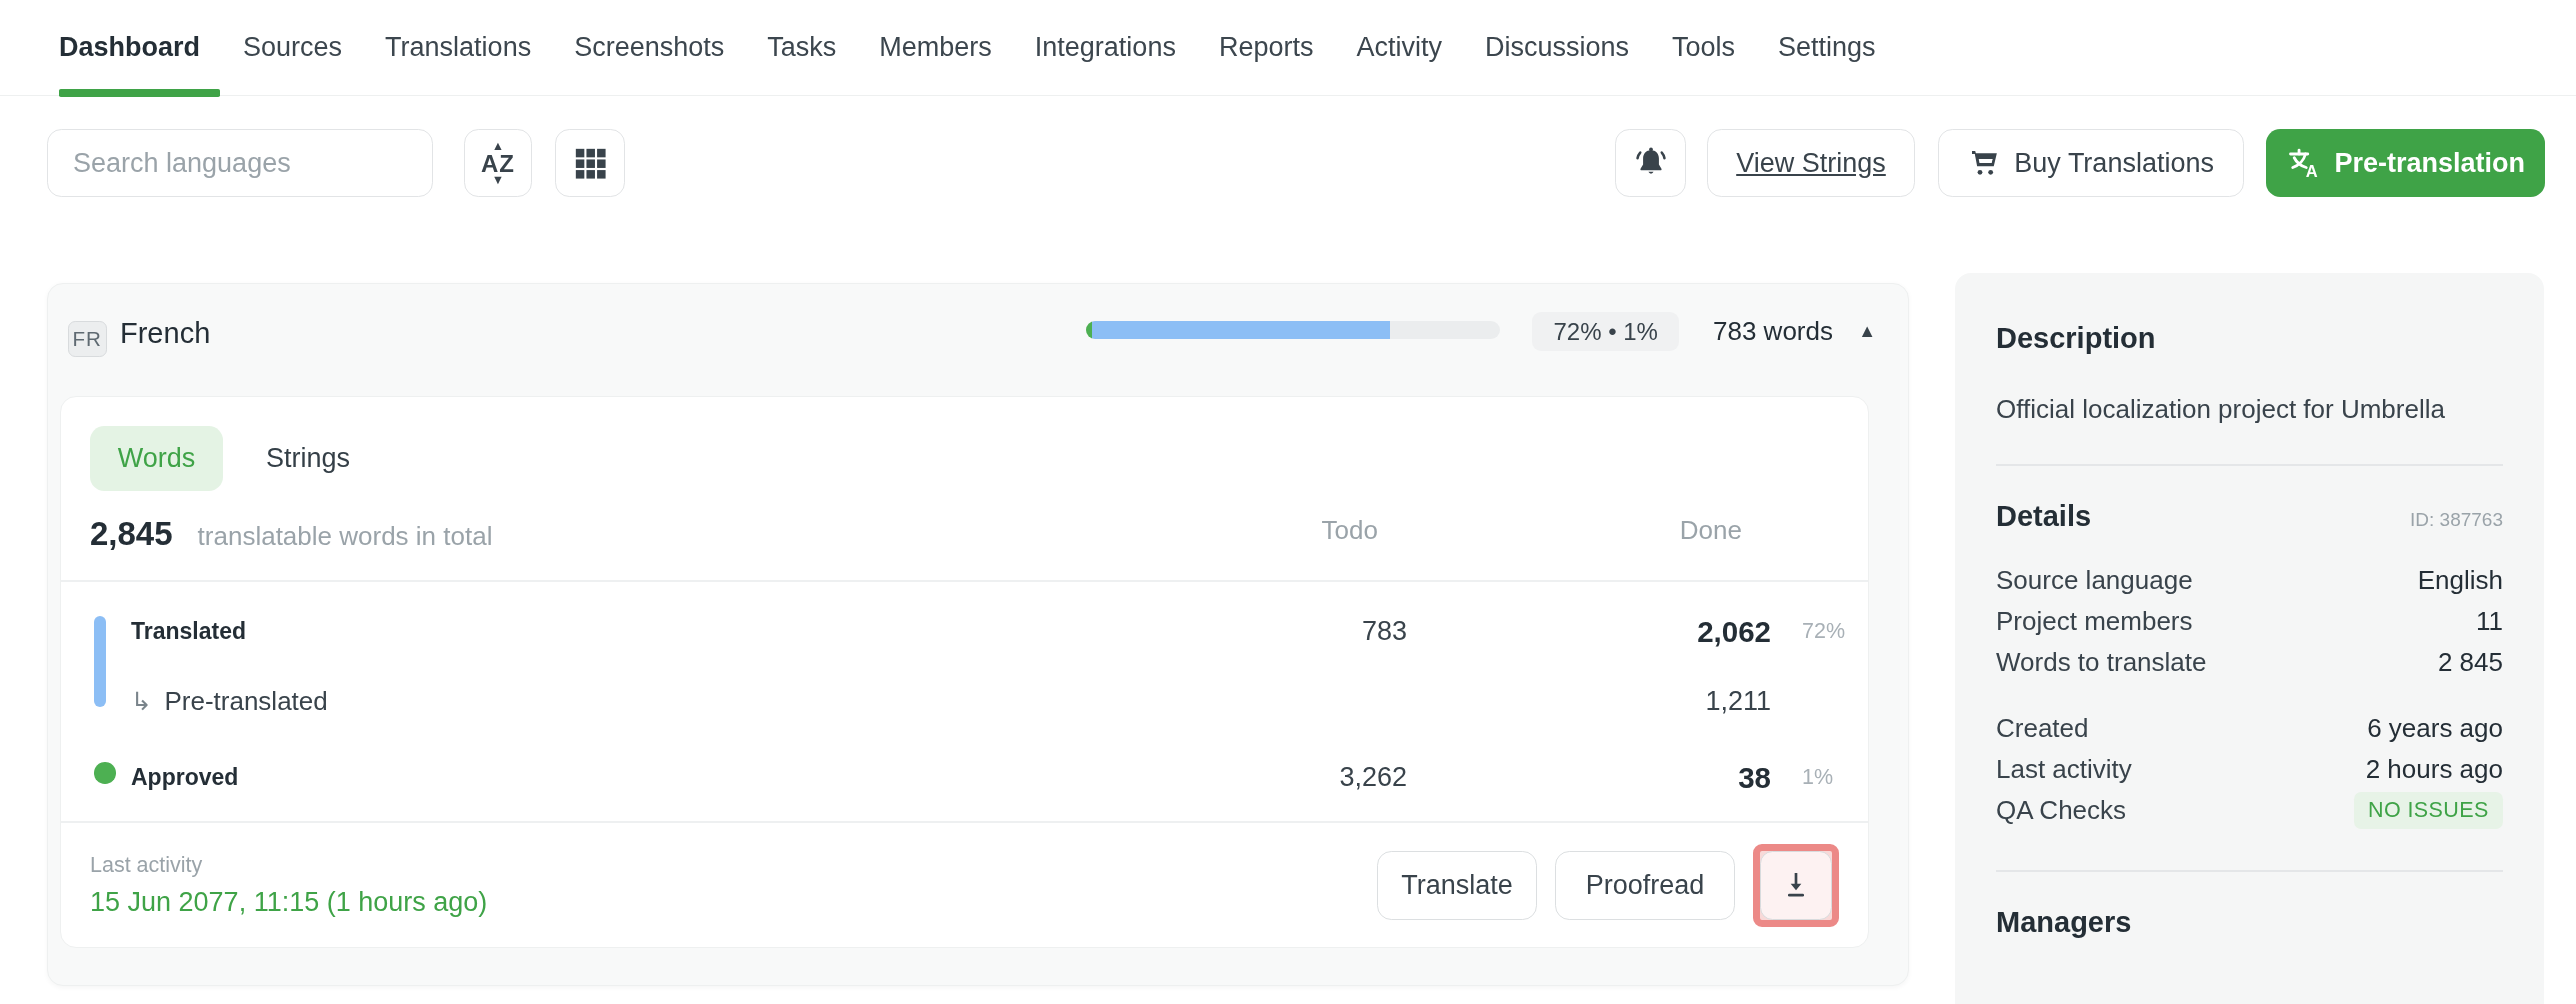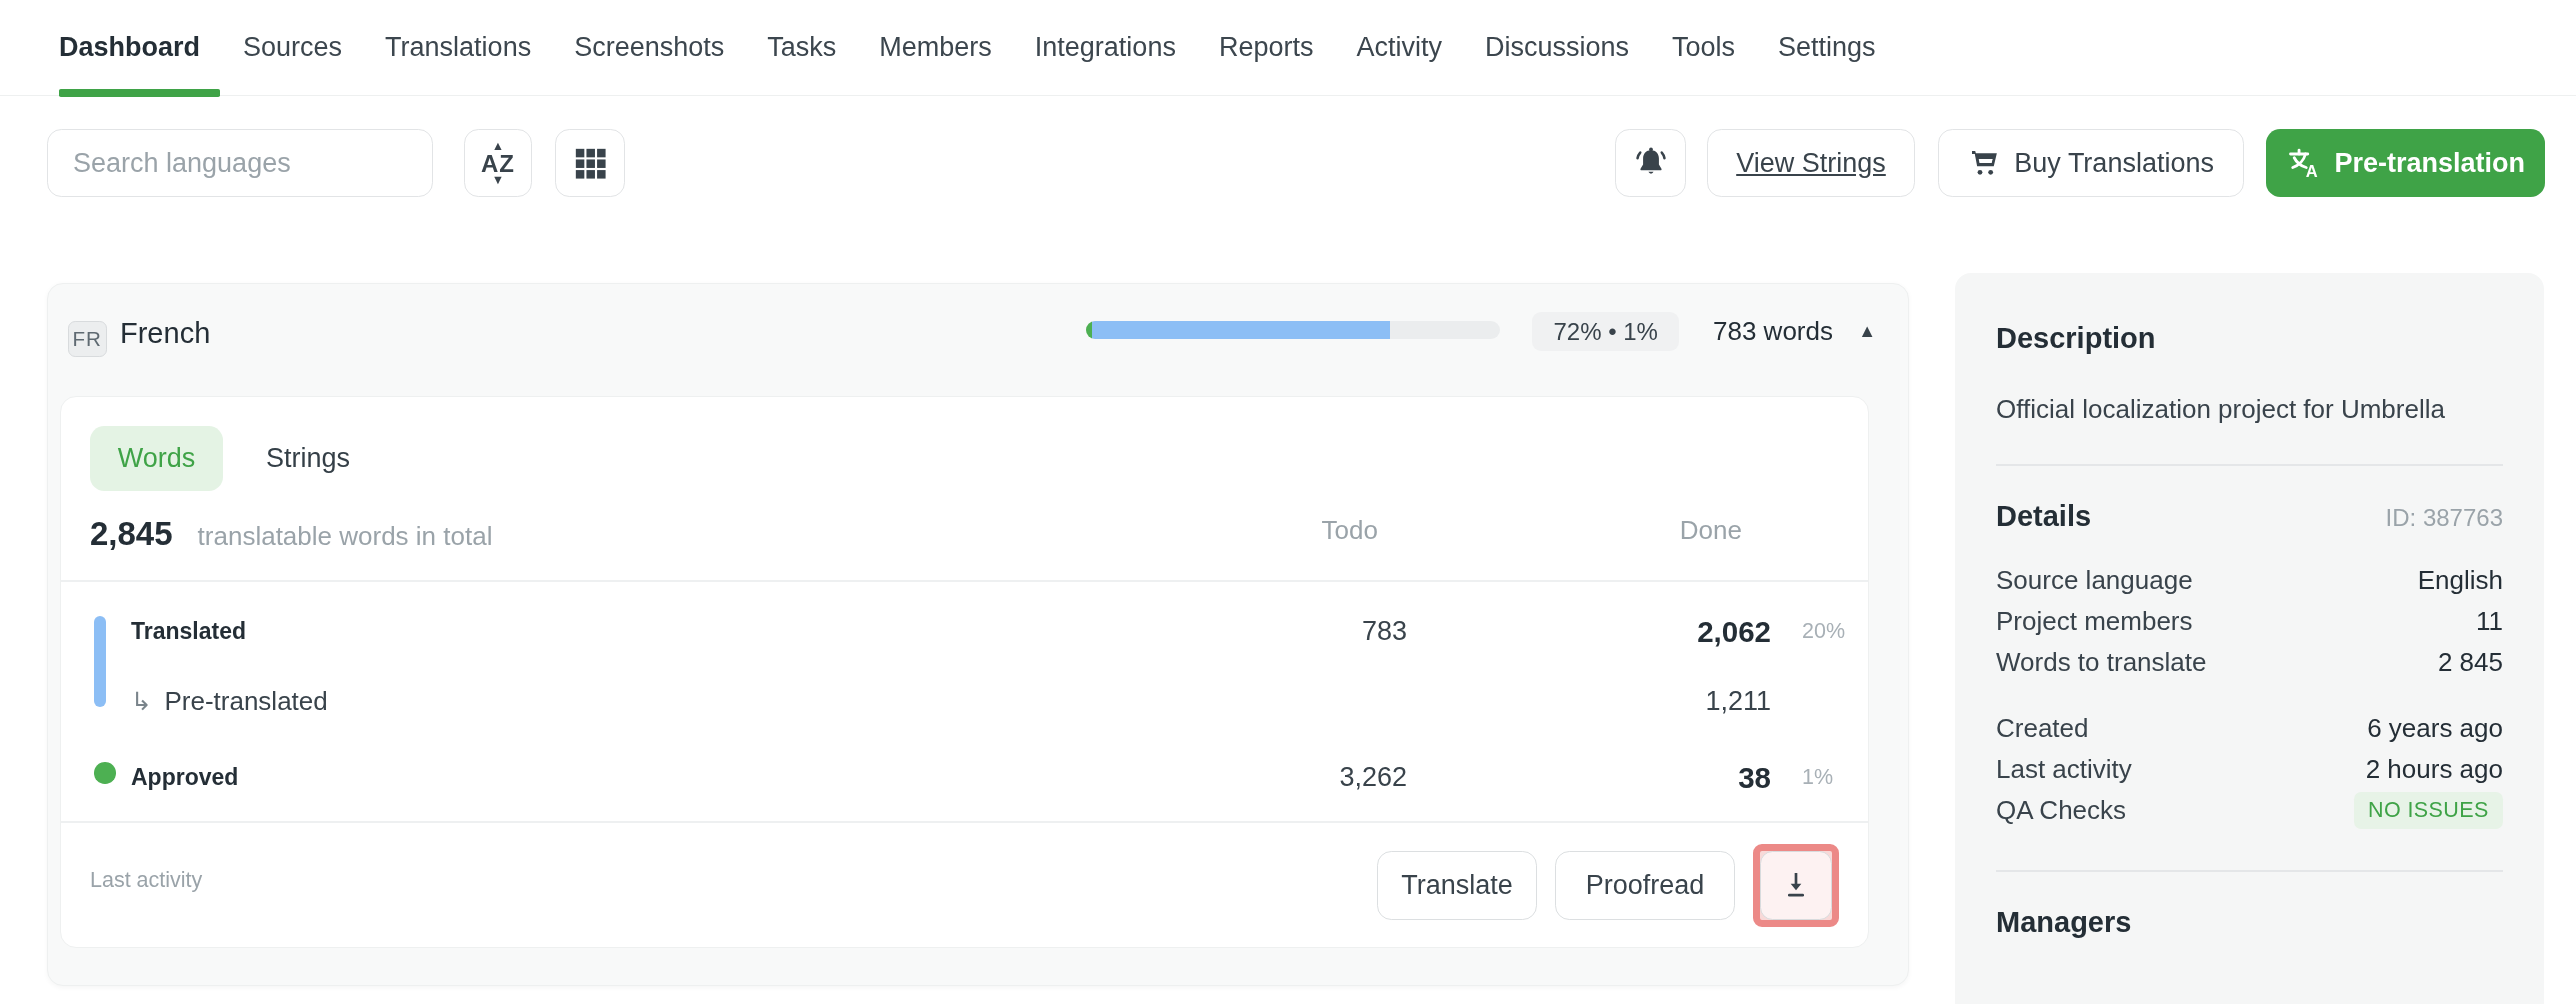--- a/index.html
+++ b/index.html
@@ -99,21 +99,21 @@
     border-radius:9px;}
   .btn-download{width:72px;height:69px;border:1.8px solid #d8dbdd;border-radius:12.5px;background:#fdf2f2;
     display:flex;align-items:center;justify-content:center;cursor:pointer;}
   
   .sidebar{position:absolute;left:1955px;top:273px;width:589px;height:732px;background:var(--sidebar_bg);
     border-radius:16px 16px 0 0;padding:49px 41px;}
   .sb-title{font-size:29px;font-weight:bold;color:var(--text_dark);}
   .sb-desc-text{margin-top:39px;font-size:26px;color:var(--text);}
   .sb-divider{height:1.8px;background:#e4e6e8;margin:39px 0 34px 0;}
   .sb-details-head{display:flex;align-items:baseline;justify-content:space-between;}
-  .sb-id{font-size:24px;color:var(--muted);margin-left:42px;}
+  .sb-id{font-size:19px;color:var(--muted);margin-left:42px;}
   .sb-rows{margin-top:27px;}
   .sb-row{display:flex;justify-content:space-between;align-items:center;height:41px;font-size:26px;}
   .sb-row .lab{color:var(--text);}
   .sb-row .val{color:var(--text_dark);}
   .sb-gap{height:25px;}
   .qa-badge{background:#e7f3e7;color:var(--green);font-size:21.5px;padding:6.3px 14.3px;border-radius:7.2px;
     letter-spacing:0.4px;}
   .icon{display:inline-flex;align-items:center;justify-content:center;}
 </style>
 </head>
@@ -229,21 +229,21 @@
 
     <div class="bar-indicator"></div>
     <div class="dot-indicator"></div>
 
     <div class="stat-row" style="top:203px">
       <div class="stat-label">
           <span class="lbl-bold">Translated</span>
         </div>
       <div class="cell cell-todo">783</div>
       <div class="cell cell-done">2,062</div>
-      <div class="cell cell-pct">20%</div>
+      <div class="cell cell-pct">72%</div>
     </div>
 
     <div class="stat-row" style="top:273px">
       <div class="stat-label">
         <span class="sub-arrow">↳</span>
         <span class="lbl-reg">Pre-translated</span>
       </div>
       <div class="cell cell-done reg">1,211</div>
     </div>
 
@@ -254,20 +254,21 @@
       <div class="cell cell-todo">3,262</div>
       <div class="cell cell-done">38</div>
       <div class="cell cell-pct">1%</div>
     </div>
 
     <div class="divider-h" style="top:424px"></div>
 
     <div class="stats-footer">
       <div>
         <div class="la-label">Last activity</div>
+        <div class="la-value">15 Jun 2077, 11:15 (1 hours ago)</div>
       </div>
       <button class="footer-btn btn-translate">Translate</button>
       <button class="footer-btn btn-proofread">Proofread</button>
       <div class="dl-highlight">
         <button class="btn-download">
           <span class="icon">
             <svg width="32" height="32" viewBox="0 0 24 24" fill="#39434b">
               <path d="M11 3h2v8h3l-4 5-4-5h3z"></path>
               <rect x="6" y="18.5" width="12" height="2.2" rx="1"></rect>
             </svg>

